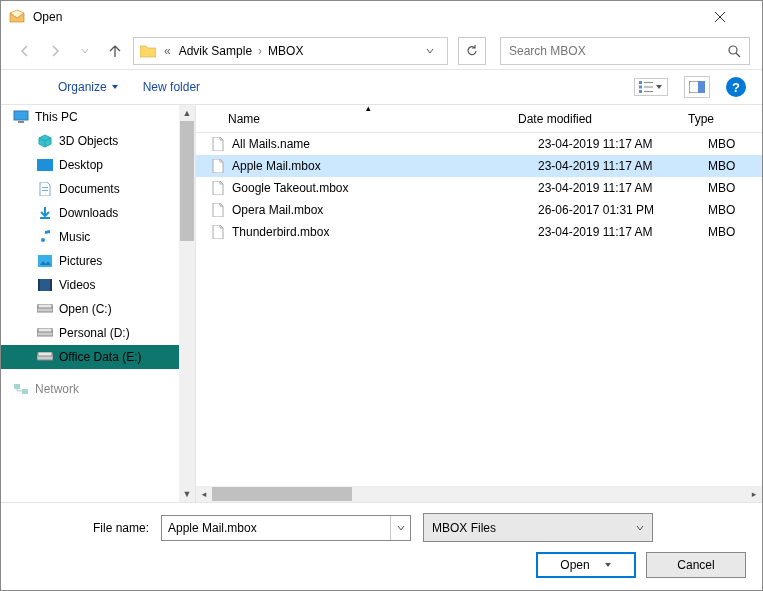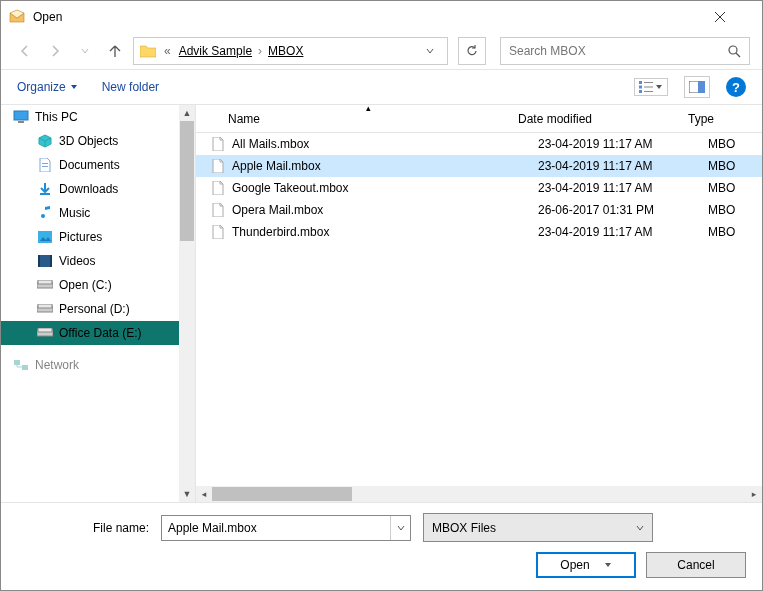--- a/index.html
+++ b/index.html
@@ -11,32 +11,32 @@
 .titlebar .title { flex: 1; }
 .titlebar .close { width: 40px; text-align: center; font-size: 14px; cursor: default; }
 
 
 .navrow { height: 36px; display: flex; align-items: center; padding: 0 12px; gap: 6px; }
 .navbtn { width: 24px; height: 24px; display: flex; align-items: center; justify-content: center; color: #888; }
 .navbtn.enabled { color: #000; }
 .breadcrumb-box { flex: 1; height: 28px; border: 1px solid #ccc; display: flex; align-items: center; padding: 0 4px; background: #fff; }
 .bc-folder { width: 20px; height: 20px; display:flex; align-items:center; justify-content:center; margin-right:2px; }
 .bc-chevrons { color: #666; margin: 0 4px; }
-.bc-part { padding: 0 4px; text-decoration: underline; }
+.bc-part { padding: 0 4px; }
 .bc-sep { color: #888; margin: 0 2px; }
 .bc-spacer { flex: 1; }
 .bc-drop { width: 18px; text-align:center; color:#555; }
 .refresh { width: 28px; height: 28px; border:1px solid #ccc; margin-left:4px; display:flex;align-items:center;justify-content:center; background:#fff;}
 .searchbox { width: 250px; height: 28px; border: 1px solid #ccc; margin-left: 8px; display:flex; align-items:center; padding: 0 8px; background:#fff;}
 .searchbox input { border:0; outline:0; flex:1; font-size:12px; }
 .searchbox .sicon { color:#555; }
 
 
 .toolbar { height: 36px; border-top:1px solid #e5e5e5; border-bottom: 1px solid #e5e5e5; display:flex; align-items:center; padding: 0 16px; }
-.tb-left { display:flex; gap:24px; color:#1a4aa0; }
+.tb-left { display:flex; gap:24px; color:#1a4aa0;margin-left:41px; }
 .tb-item { display:flex; align-items:center; gap:4px; }
 .tb-right { margin-left:auto; display:flex; align-items:center; gap:16px; }
 .view-toggle { display:flex; align-items:center; gap:2px; border:1px solid #ccc; padding:2px 4px; }
 .preview-toggle { display:flex; align-items:center; border:1px solid #ccc; padding:2px 4px; width:26px; height:22px; justify-content:center;}
 .help-icon { width:20px; height:20px; border-radius:50%; background:#0078d7; color:#fff; display:flex; align-items:center; justify-content:center; font-weight:bold; font-size:13px; }
 
 
 .main { flex:1; display:flex; min-height:0; }
 .sidebar { width:195px; border-right:1px solid #e5e5e5; overflow-y:auto; position:relative; display:flex; }
 .sidebar-inner { flex:1; overflow:hidden; }
@@ -213,20 +213,28 @@
         <span class="tree-icon">
             <svg width="14" height="14" viewBox="0 0 14 14">
               <path d="M7 1 L13 4 L13 10 L7 13 L1 10 L1 4 Z" fill="#38c1d0" stroke="#2aa"></path>
               <path d="M1 4 L7 7 L13 4 M7 7 L7 13" fill="none" stroke="#2aa"></path>
             </svg>
           </span>
         <span>3D Objects</span>
       </div>
       <div class="tree-item indent">
         <span class="tree-icon">
+            <svg width="16" height="12" viewBox="0 0 16 12">
+              <rect x="0" y="0" width="16" height="12" fill="#1e90d8"></rect>
+            </svg>
+          </span>
+        <span>Desktop</span>
+      </div>
+      <div class="tree-item indent">
+        <span class="tree-icon">
             <svg width="12" height="14" viewBox="0 0 12 14">
               <path d="M1 0 L8 0 L11 3 L11 14 L1 14 Z" fill="#fff" stroke="#7aa8d8"></path>
               <rect x="3" y="5" width="6" height="1" fill="#7aa8d8"></rect>
               <rect x="3" y="8" width="6" height="1" fill="#7aa8d8"></rect>
             </svg>
           </span>
         <span>Documents</span>
       </div>
       <div class="tree-item indent">
         <span class="tree-icon">
@@ -322,21 +330,21 @@
       <div class="fh-type"><span>Type</span></div>
     </div>
     <div class="file-list" id="file-list">
         <div class="file-row">
           <span class="fr-icon">
             <svg width="12" height="14" viewBox="0 0 12 14">
               <path d="M1 0 L8 0 L11 3 L11 14 L1 14 Z" fill="#fff" stroke="#aaa"></path>
               <path d="M8 0 L8 3 L11 3" fill="none" stroke="#aaa"></path>
             </svg>
           </span>
-          <span class="fr-name">All Mails.mbox</span>
+          <span class="fr-name">All Mails.name</span>
           <span class="fr-date">23-04-2019 11:17 AM</span>
           <span class="fr-type">MBO</span>
         </div>
         <div class="file-row selected">
           <span class="fr-icon">
             <svg width="12" height="14" viewBox="0 0 12 14">
               <path d="M1 0 L8 0 L11 3 L11 14 L1 14 Z" fill="#fff" stroke="#aaa"></path>
               <path d="M8 0 L8 3 L11 3" fill="none" stroke="#aaa"></path>
             </svg>
           </span>

